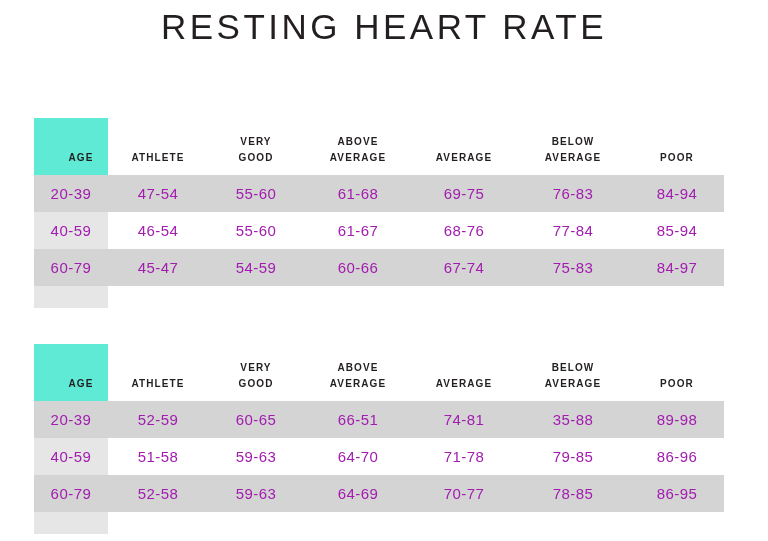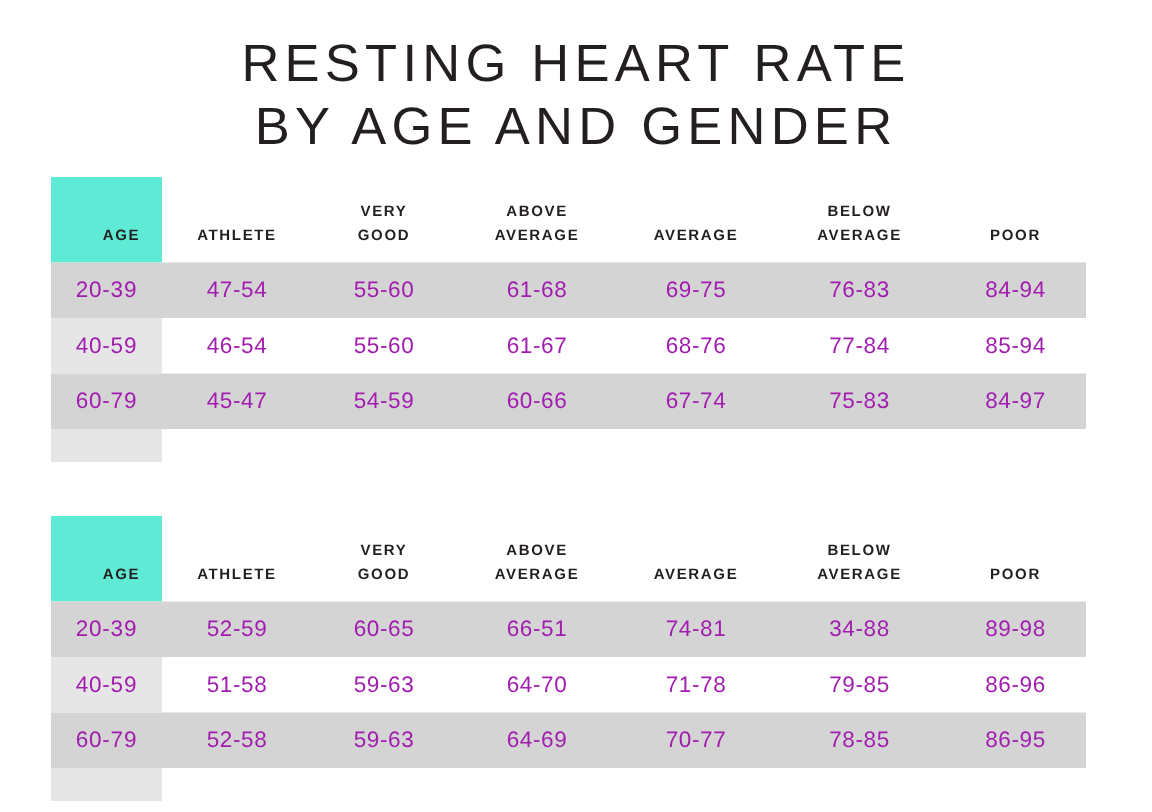--- a/index.html
+++ b/index.html
@@ -11,21 +11,21 @@
     width: 768px;
     height: 541px;
     font-family: "Liberation Sans", sans-serif;
     color: #231f20;
     overflow: hidden;
     position: relative;
   }
 
   .title-block {
     text-align: center;
-    padding-top: 22px;
+    padding-top: 6px;
   }
   .title-line {
     font-size: 35px;
     letter-spacing: 3.5px;
     font-weight: 400;
     line-height: 42px;
     color: #231f20;
     font-family: "Liberation Sans", sans-serif;
   }
 
@@ -106,21 +106,20 @@
 
   .head-two {
     display: block;
   }
 </style>
 </head>
 <body>
 
 <div class="title-block">
   <div class="title-line">RESTING HEART RATE</div>
-  <div class="title-line">BY AGE AND GENDER</div>
 </div>
 
 <div class="table-wrap first">
   <table class="hr">
     <colgroup>
       <col class="c-age">
         <col class="c-ath">
         <col class="c-vg">
         <col class="c-aa">
         <col class="c-avg">
@@ -235,21 +234,21 @@
         </th>
       </tr>
     </thead>
     <tbody>
       <tr class="shaded">
         <td class="age-col">20-39</td>
         <td>52-59</td>
         <td>60-65</td>
         <td>66-51</td>
         <td>74-81</td>
-        <td>34-88</td>
+        <td>35-88</td>
         <td>89-98</td>
       </tr>
       <tr class="plain">
         <td class="age-col">40-59</td>
         <td>51-58</td>
         <td>59-63</td>
         <td>64-70</td>
         <td>71-78</td>
         <td>79-85</td>
         <td>86-96</td>

